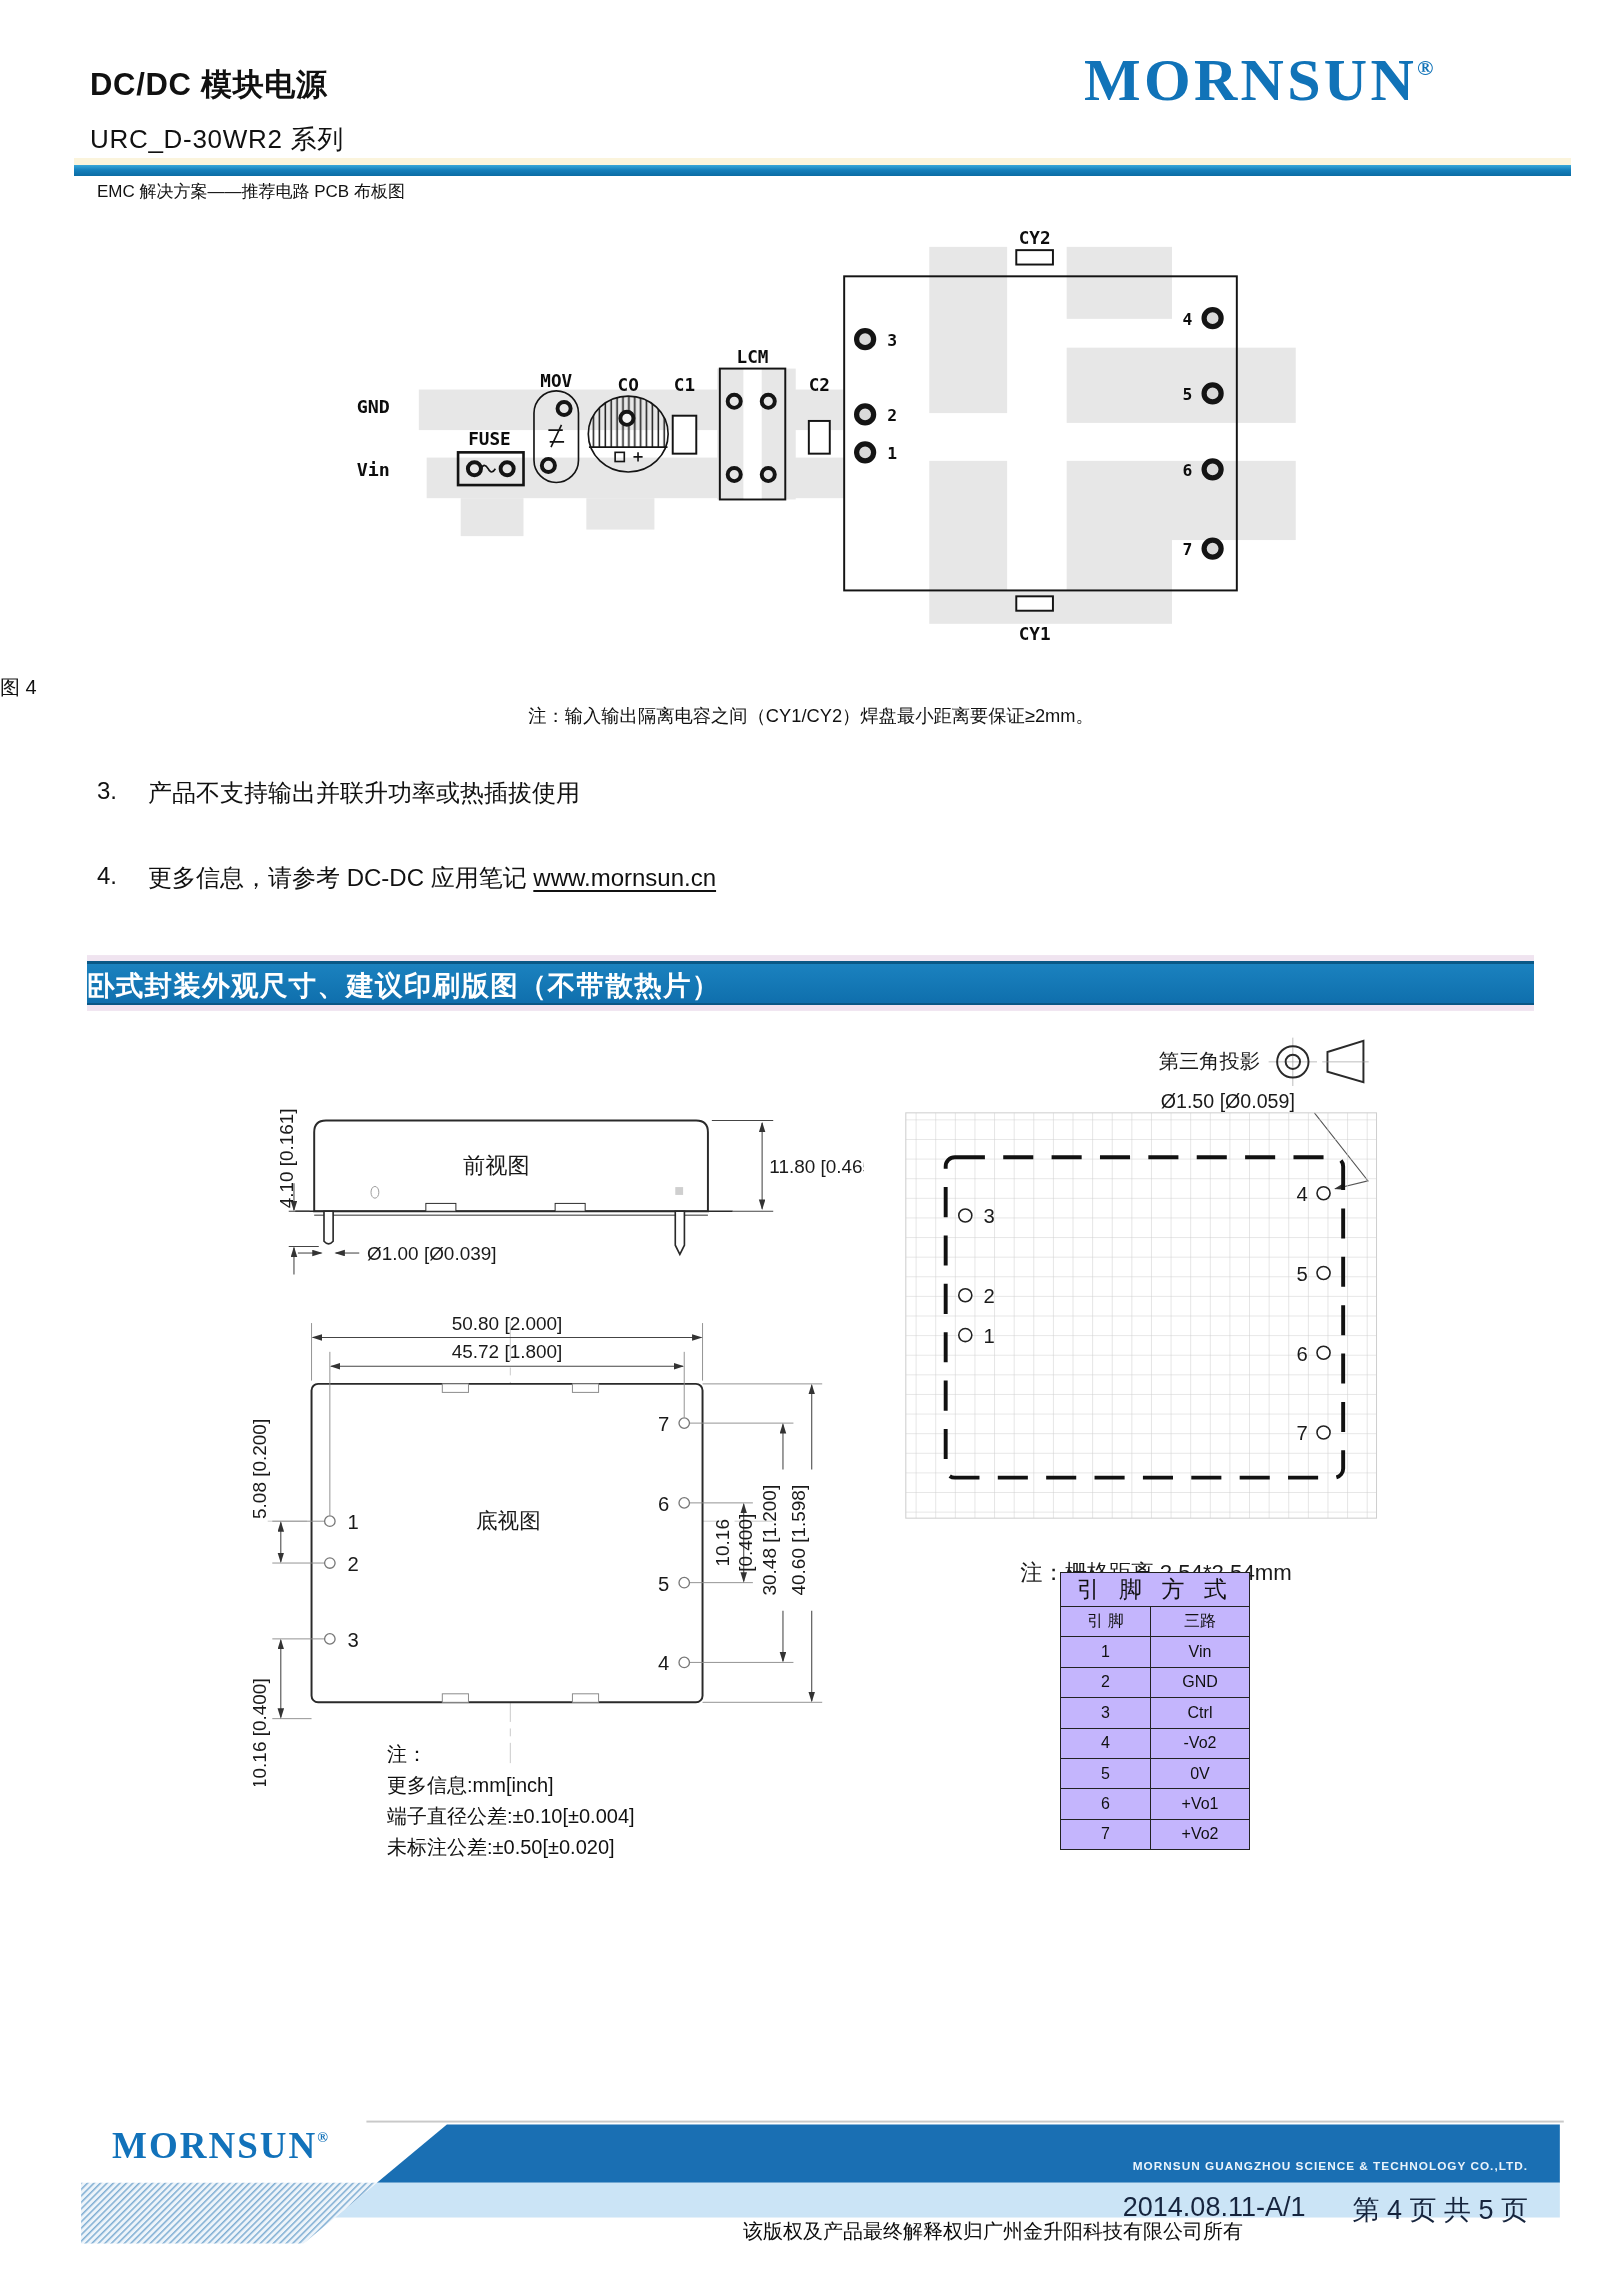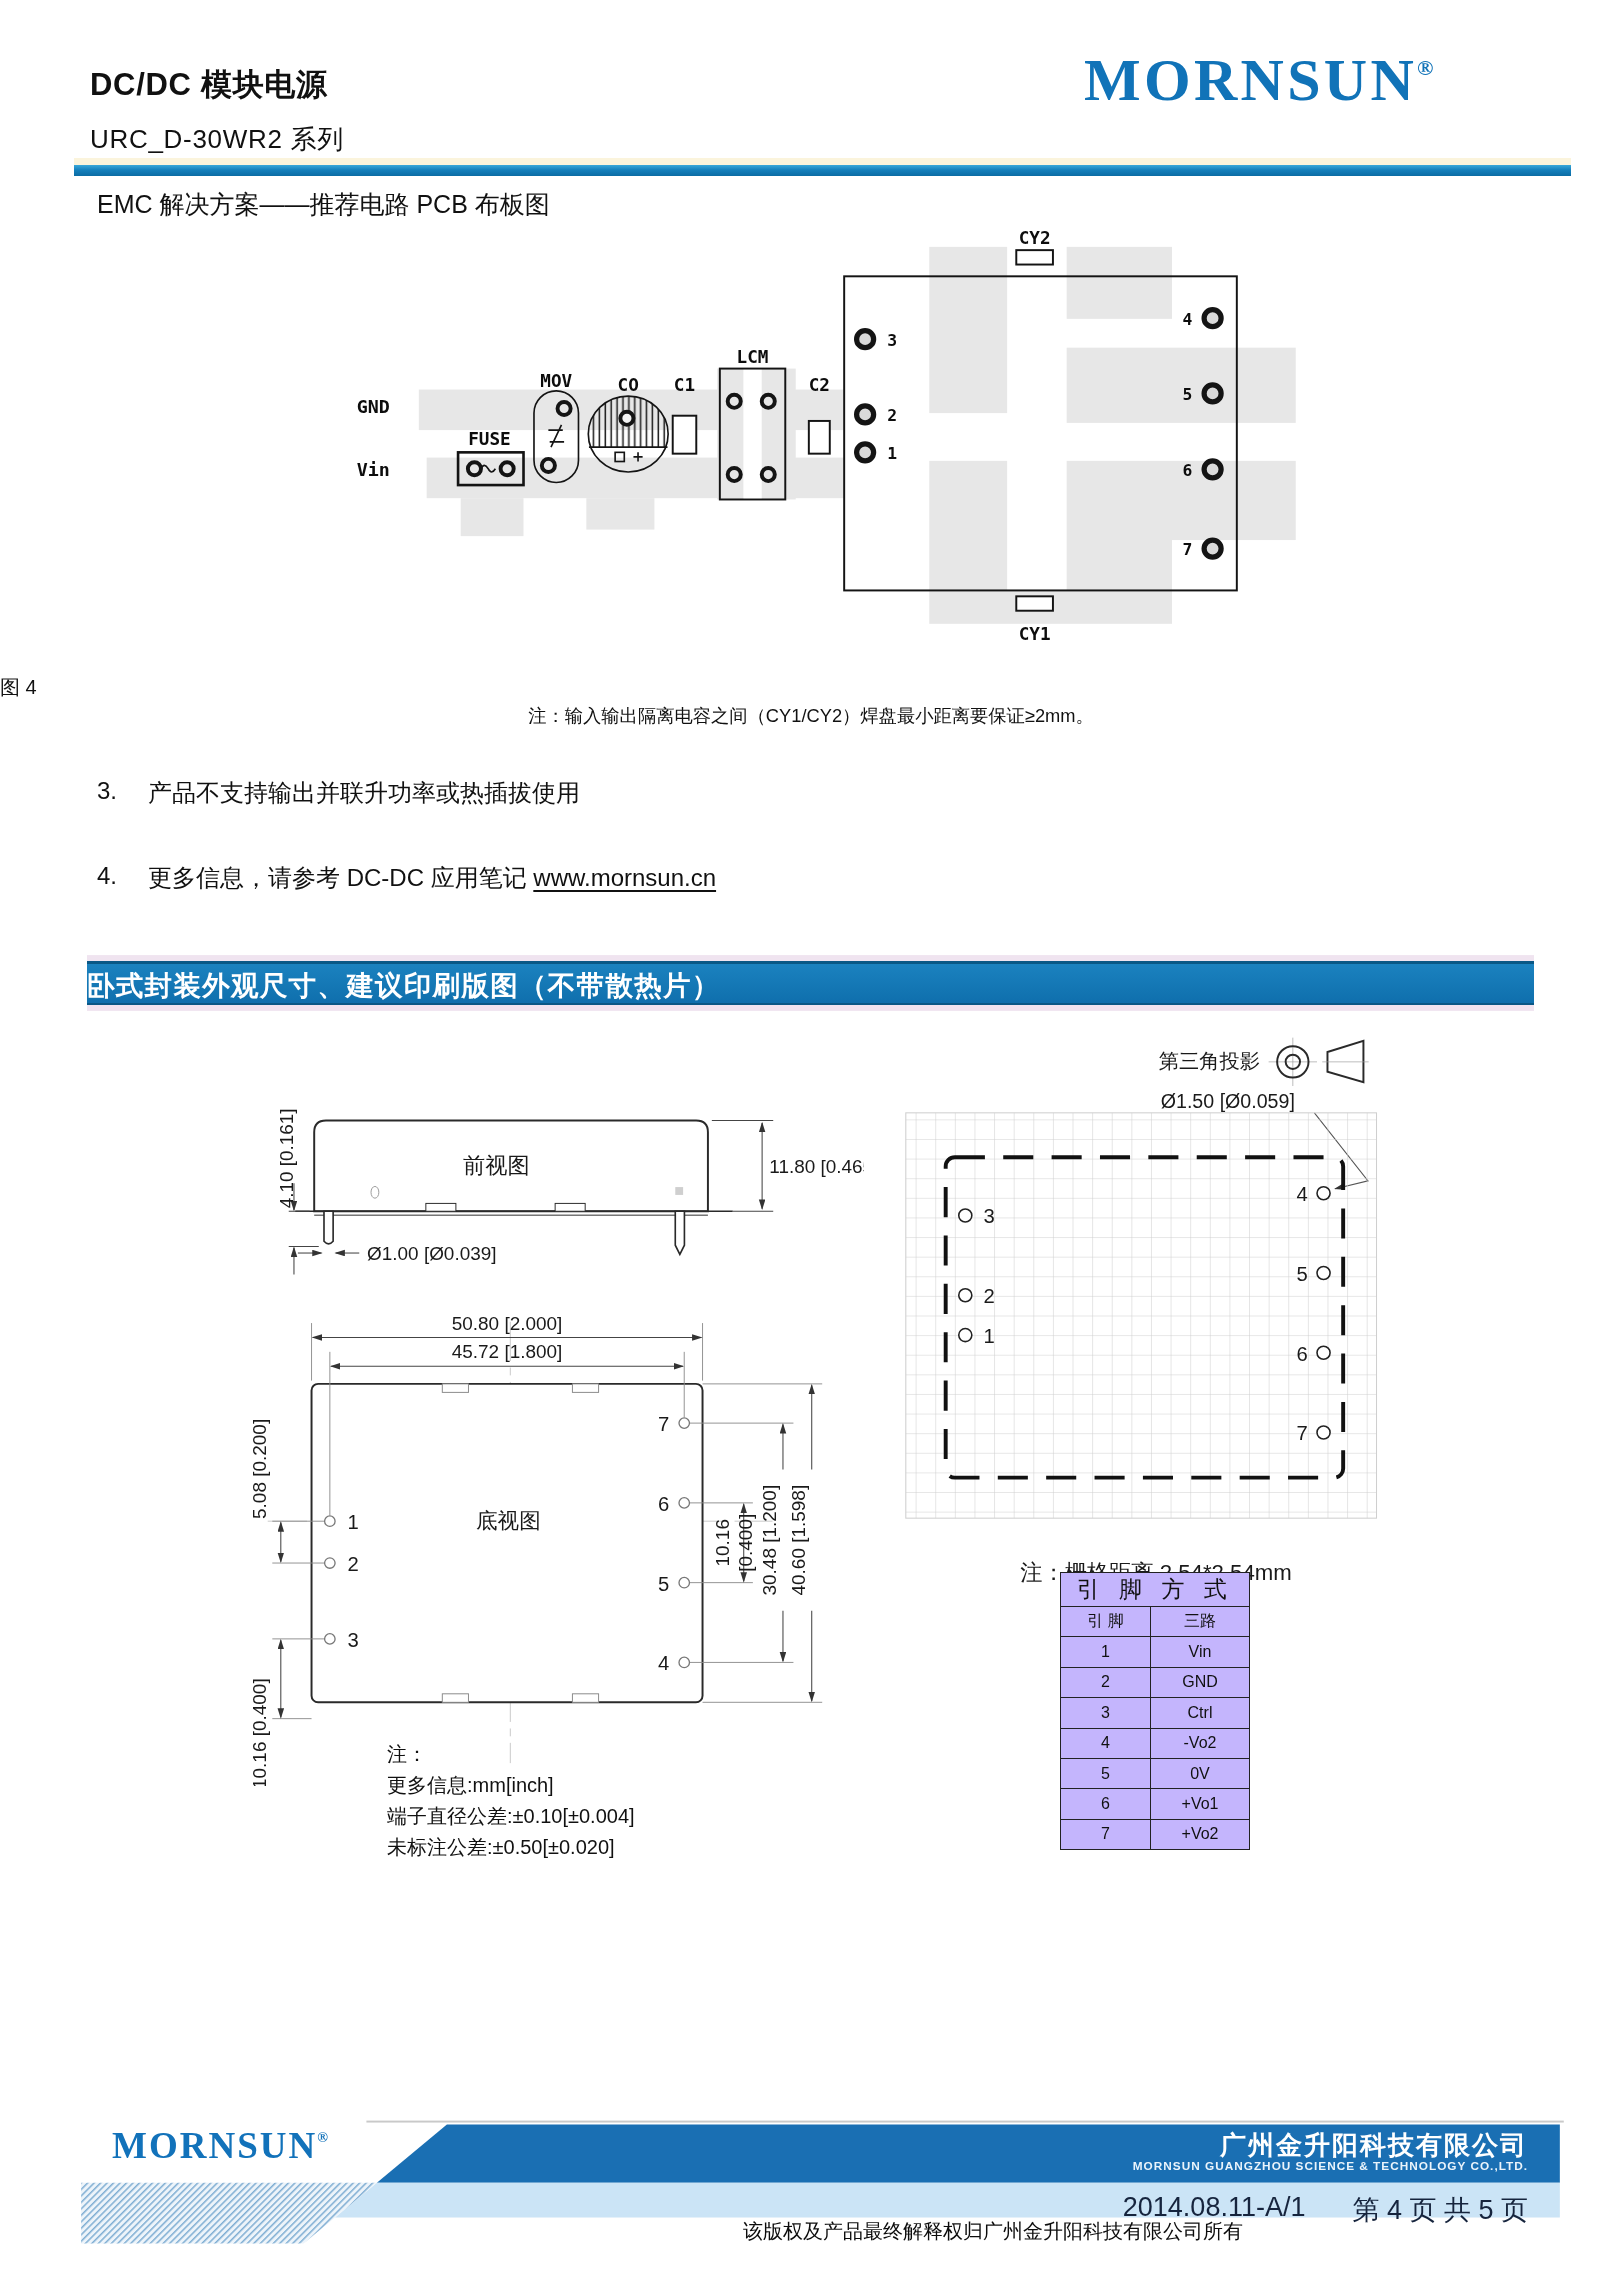--- a/index.html
+++ b/index.html
@@ -9,21 +9,21 @@
   
   .doc-title{left:90px;top:64px;font-size:31px;font-weight:600;letter-spacing:0.7px;}
   .doc-series{left:90px;top:122px;font-size:26px;font-weight:500;letter-spacing:0.7px;}
   .logo-top{left:1084px;top:47px;font-family:"Liberation Serif",serif;font-weight:bold;
             font-size:60px;color:#1173B8;letter-spacing:3.3px;line-height:1.1;}
   .logo-top sup{font-size:22px;vertical-align:25px;letter-spacing:0;}
   .div-cream{left:74px;top:158px;width:1497px;height:7.2px;background:#FBF4DC;}
   .div-blue{left:74px;top:165px;width:1497px;height:11px;
             background:linear-gradient(180deg,#3AA8D9 0%,#1580BC 45%,#0B6CA4 100%);}
   
-  .emc-heading{left:97px;top:188px;font-size:25px;text-align:right;}
+  .emc-heading{left:97px;top:180px;font-size:17px;text-align:right;}
   .fig-caption{left:0;top:674px;width:1622px;text-align:left;font-size:20px;}
   .fig-note{left:0;top:703px;width:1622px;text-align:center;font-size:18.3px;}
   .remark{left:97px;font-size:24px;display:flex;}
   .remark .num{width:51px;flex:0 0 51px;}
   .remark3{top:777px;}
   .remark4{top:862px;}
   .link{text-decoration:underline;text-underline-offset:3.9px;}
   
   .banner{left:87px;top:961px;width:1447px;height:44px;
           background:linear-gradient(180deg,#1B82BF 0%,#0F6FAD 100%);
@@ -404,21 +404,20 @@
         <rect width="7" height="7" fill="#EDF4FA"></rect>
         <line x1="1" y1="0" x2="1" y2="7" stroke="#7FAED3" stroke-width="2.6"></line>
       </pattern>
     </defs>
     <rect x="560" y="10" width="1830" height="3" fill="#C9C9C9"></rect>
     <polygon points="683,16 2384,16 2384,105 576,105" fill="#1A6FB3"></polygon>
     <polygon points="576,105 2384,105 2384,158 512,158" fill="#CBE4F6"></polygon>
     <polygon points="124,105 576,105 464,198 124,198" fill="url(#hatchF)"></polygon>
   </svg>
   <div class="abs f-logo"><span>MORNSUN</span><sup>®</sup></div>
-  <div class="abs f-cn">广州金升阳科技有限公司</div>
   <div class="abs f-en">MORNSUN GUANGZHOU SCIENCE &amp; TECHNOLOGY CO.,LTD.</div>
   <div class="abs f-ver">
     <span>2014.08.11-A/1</span>
     <span>第 4 页 共 5 页</span>
   </div>
   <div class="abs f-copy">该版权及产品最终解释权归广州金升阳科技有限公司所有</div>
 
 </div>
 
 

